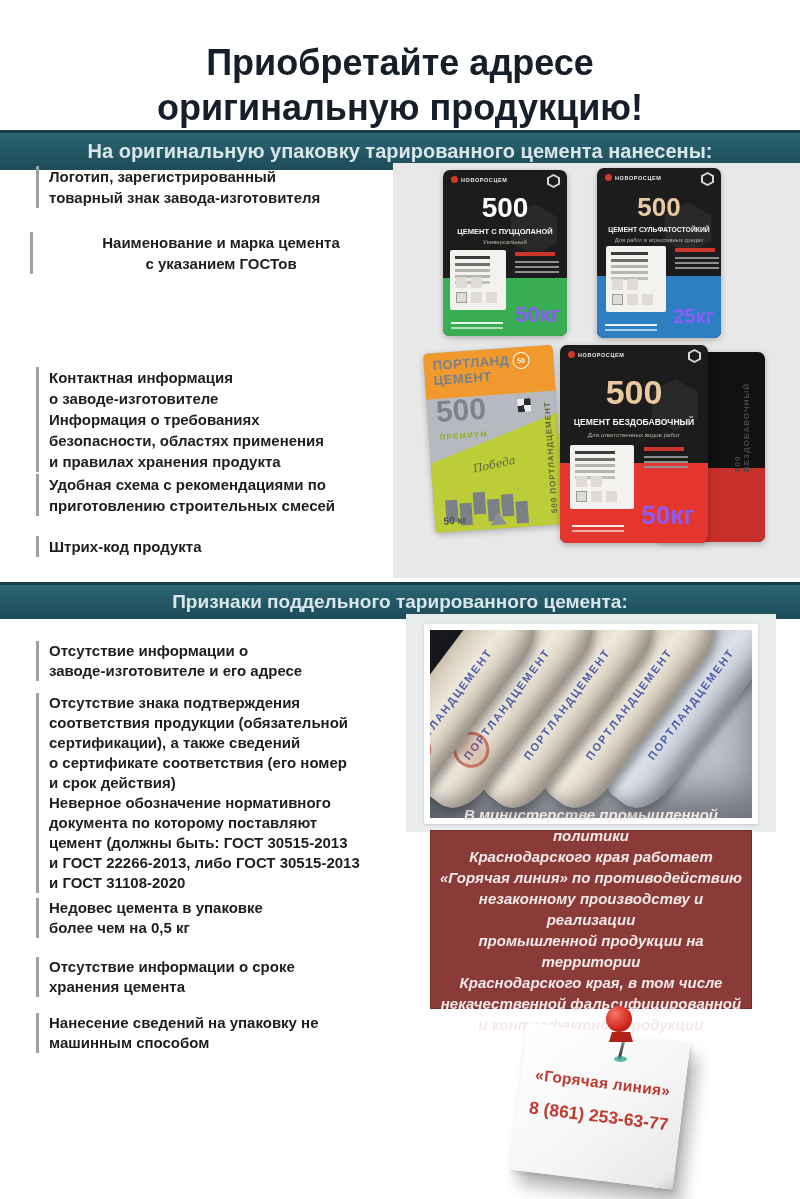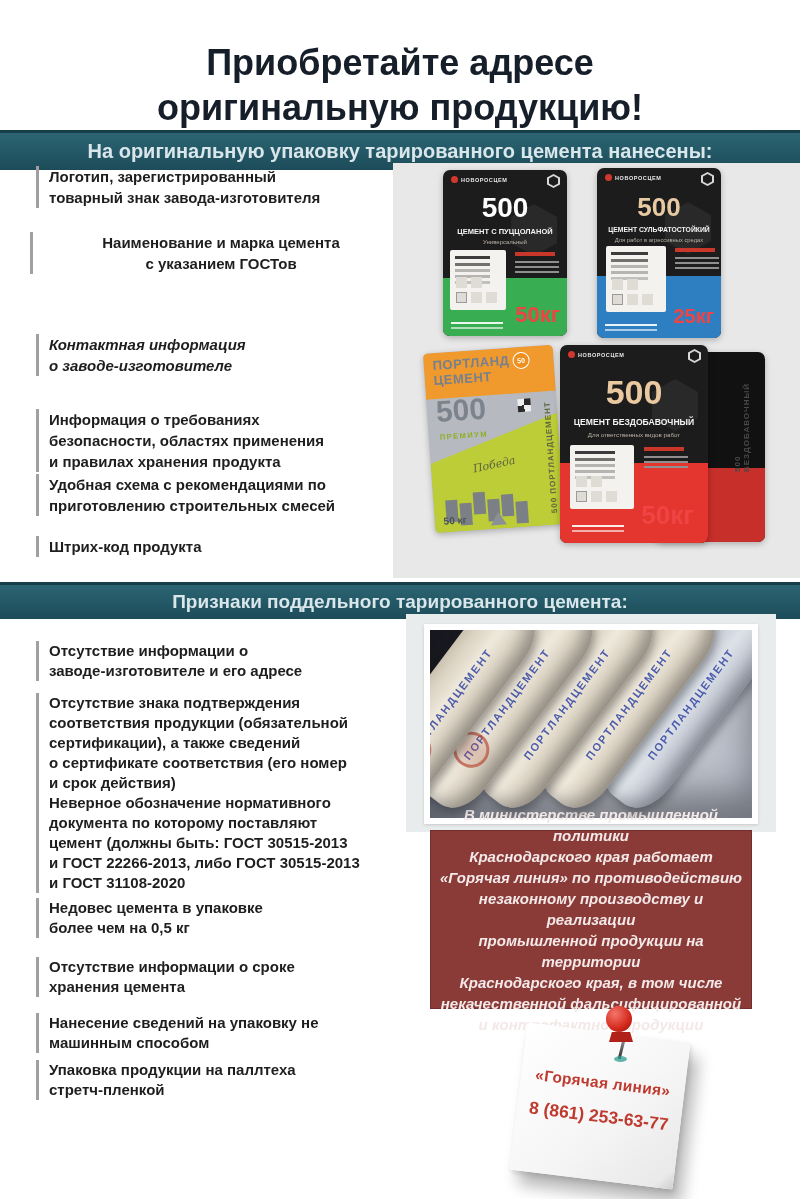--- a/index.html
+++ b/index.html
@@ -22,21 +22,21 @@
   .banner2 { top:582px; height:37px; }
   .banner2 span { font-size:19px; }
 
   
   .li { position:absolute; display:flex; gap:10px; }
   .li .bar { flex:none; width:3px; background:#a0a0a0; }
   .li .txt { font-weight:bold; color:#1e1e1e; font-size:15px; }
   .s1 .txt { line-height:21px; width:356px; }
   .s2 .txt { line-height:20px; width:370px; }
   .s1i1{top:166px;left:36px;} .s1i2{top:232px;left:30px;text-align:center;} .s1i3{top:289px;left:36px;}
-  .s1i4{top:334px;left:36px;font-style:italic;} .s1i5{top:409px;left:36px;} .s1i6{top:474px;left:36px;}
+  .s1i4{top:367px;left:36px;} .s1i5{top:409px;left:36px;} .s1i6{top:474px;left:36px;}
   .s1i7{top:536px;left:36px;}
   .s2i1{top:641px;left:36px;} .s2i2{top:693px;left:36px;} .s2i3{top:793px;left:36px;}
   .s2i4{top:898px;left:36px;} .s2i5{top:957px;left:36px;} .s2i6{top:1013px;left:36px;}
   .s2i7{top:1060px;left:36px;}
 
   
   .bags-panel { left:393px; top:163px; width:407px; height:415px; background:#e8e8e8; }
 
   
   .bag { position:absolute; border-radius:7px; overflow:hidden; background:#1c1c1c;
@@ -61,21 +61,21 @@
                         0 19px 0 rgba(130,130,130,.55),0 25px 0 rgba(130,130,130,.45); }
   .panel::after { content:""; position:absolute; bottom:7px; left:6px; width:9px; height:9px;
              background:#dfdcd6; border:1px solid #9b9b9b;
              box-shadow:15px 0 0 #dfdcd6,30px 0 0 #dfdcd6,0 -15px 0 #dfdcd6,15px -15px 0 #dfdcd6; }
   .redlabel { position:absolute; z-index:2; }
   .redlabel::before { content:""; display:block; width:40px; height:4px; background:#c9372b; margin-bottom:5px; }
   .redlabel::after { content:""; display:block; width:44px; height:2px; background:#8f8f8f;
              box-shadow:0 5px 0 #8f8f8f,0 10px 0 #8f8f8f; }
   .bandlines { position:absolute; left:8px; bottom:12px; width:52px; height:2px;
              background:rgba(255,255,255,.9); box-shadow:0 5px 0 rgba(255,255,255,.6); }
-  .weight { position:absolute; font-weight:bold; color:#ef4444; z-index:3; }
+  .weight { position:absolute; font-weight:bold; color:#8b5cf6; z-index:3; }
   .vtext { writing-mode:vertical-rl; transform:rotate(180deg); font-weight:bold; }
 
   .bagA { left:443px; top:170px; width:124px; height:166px; }
   .bagA .num { top:22px; font-size:28px; }
   .bagA .bname { top:57px; font-size:7.5px; }
   .bagA .bsub { top:69px; font-size:6px; }
   .bagA .colorblock { height:58px; background:#38ad52; }
   .bagA .panel { left:7px; top:80px; width:56px; height:60px; }
   .bagA .redlabel { left:72px; top:82px; }
   .bagA .weight { right:7px; bottom:8px; font-size:22px; }
@@ -329,25 +329,20 @@
   <div class="li s2 s2i5">
       <span class="bar"></span>
       <span class="txt preline">Отсутствие информации о сроке
 хранения цемента</span>
     </div>
   <div class="li s2 s2i6">
       <span class="bar"></span>
       <span class="txt preline">Нанесение сведений на упаковку не
 машинным способом</span>
     </div>
-  <div class="li s2 s2i7">
-      <span class="bar"></span>
-      <span class="txt preline">Упаковка продукции на паллтеха
-стретч-пленкой</span>
-    </div>
 
   <div class="abs photo-panel"></div>
   <div class="abs photo-frame">
     <div class="photo">
       <div class="pbag pbag1">
           <span class="vtext">ПОРТЛАНДЦЕМЕНТ</span>
           <span class="stamp"></span>
         </div>
       <div class="pbag pbag2">
           <span class="vtext">ПОРТЛАНДЦЕМЕНТ</span>

